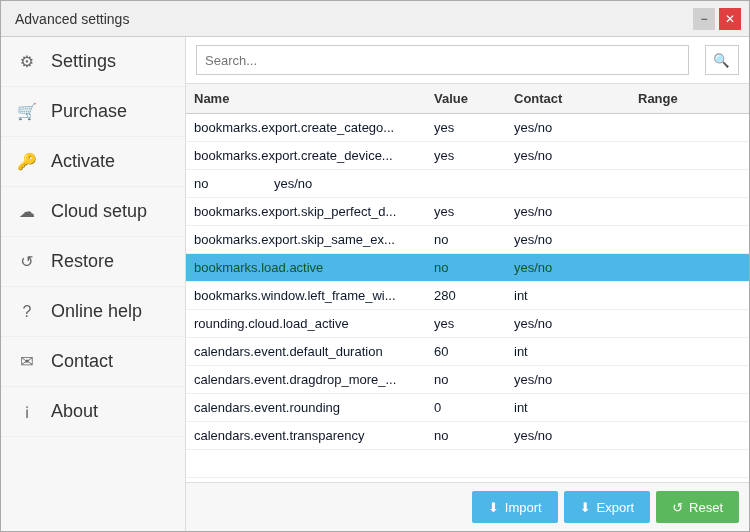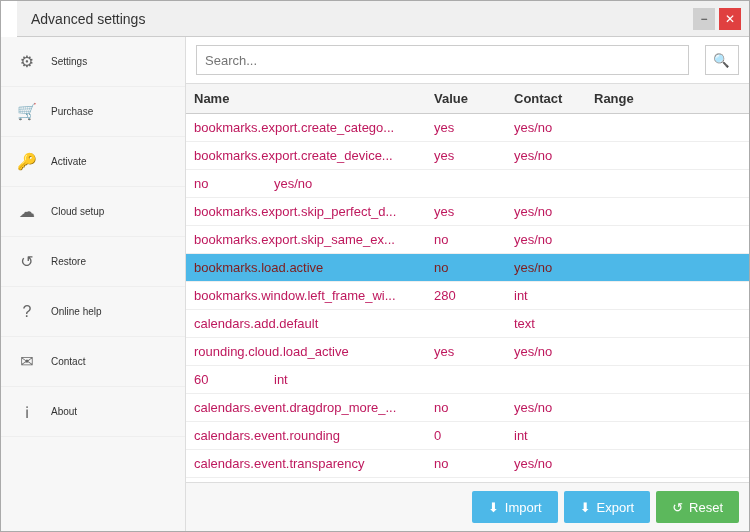--- a/index.html
+++ b/index.html
@@ -22,21 +22,20 @@
 
     .titlebar {
       background: #f0f0f0;
       border-bottom: 1px solid #ccc;
       height: 36px;
       display: flex;
       align-items: center;
       justify-content: space-between;
       padding: 0 8px 0 14px;
       flex-shrink: 0;
-      margin-left: 16px;
     }
     .titlebar-title {
       font-size: 14px;
       font-weight: 400;
       color: #333;
     }
     .titlebar-controls {
       display: flex;
       gap: 4px;
     }
@@ -86,21 +85,21 @@
       width: 24px;
       height: 24px;
       display: flex;
       align-items: center;
       justify-content: center;
       color: #666;
       flex-shrink: 0;
       font-size: 16px;
     }
     .sidebar-label {
-      font-size: 10px;
+      font-size: 18px;
       color: #333;
     }
 
     
     .main-panel {
       flex: 1;
       display: flex;
       flex-direction: column;
       overflow: hidden;
     }
@@ -149,45 +148,45 @@
     }
     .th {
       font-weight: 600;
       color: #333;
       padding: 0 8px;
       font-size: 13px;
     }
     .th-name { width: 240px; }
     .th-value { width: 80px; }
     .th-format { width: 80px; }
-    .th-range { flex: 1; }
+    .th-range { flex: 1; margin-left: 44px; }
 
     .table-body {
       flex: 1;
       overflow-y: scroll;
       overflow-x: hidden;
     }
 
     .table-row {
       display: flex;
       height: 28px;
       align-items: center;
       border-bottom: 1px solid #eee;
     }
     .table-row.selected {
       background: #4db8e8;
       color: #fff;
     }
     .table-row.selected .td {
-      color: #7f1d1d;
+      color: #14532d;
     }
     .td {
       padding: 0 8px;
       font-size: 13px;
-      color: #be185d;
+      color: #0f172a;
       white-space: nowrap;
       overflow: hidden;
       text-overflow: ellipsis;
     }
     .td-name { width: 240px; }
     .td-value { width: 80px; }
     .td-format { width: 80px; }
     .td-range { flex: 1; }
 
     .bottom-bar {
@@ -323,32 +322,27 @@
       <div class="td td-format">yes/no</div>
       <div class="td td-range"></div>
     </div>
             <div class="table-row">
       <div class="td td-name">bookmarks.window.left_frame_wi...</div>
       <div class="td td-value">280</div>
       <div class="td td-format">int</div>
       <div class="td td-range"></div>
     </div>
             <div class="table-row">
-      <div class="td td-name">calendars.add.default</div>
-      <div class="td td-value"></div>
-      <div class="td td-format">text</div>
-      <div class="td td-range"></div>
-    </div>
-            <div class="table-row">
       <div class="td td-name">rounding.cloud.load_active</div>
       <div class="td td-value">yes</div>
       <div class="td td-format">yes/no</div>
       <div class="td td-range"></div>
     </div>
             <div class="table-row">
+      <div class="td td-name">calendars.event.default_duration</div>
       <div class="td td-value">60</div>
       <div class="td td-format">int</div>
       <div class="td td-range"></div>
     </div>
             <div class="table-row">
       <div class="td td-name">calendars.event.dragdrop_more_...</div>
       <div class="td td-value">no</div>
       <div class="td td-format">yes/no</div>
       <div class="td td-range"></div>
     </div>

